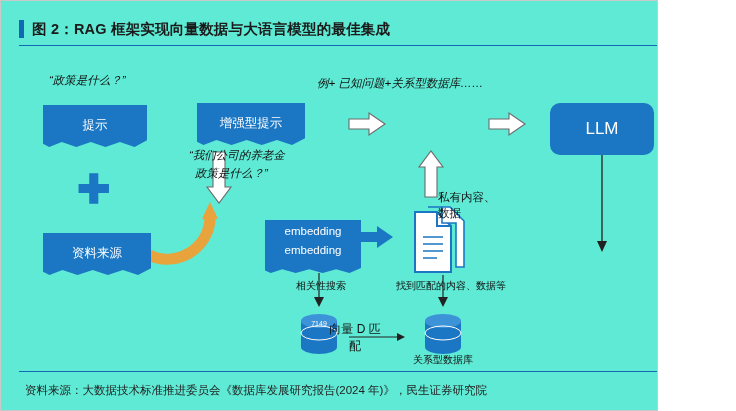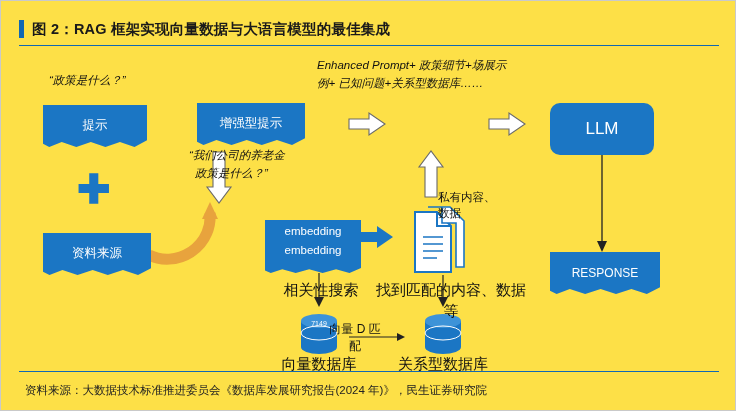--- a/index.html
+++ b/index.html
@@ -5,23 +5,23 @@
   html, body {
     margin: 0;
     padding: 0;
     background: #ffffff;
   }
   body {
     font-family: "Liberation Sans", sans-serif;
   }
   #page {
     position: relative;
-    width: 736px;
+    width: 658px;
     height: 411px;
-    background: #fde047;
+    background: #5eead4;
     border: 1px solid #c9c9c9;
     box-sizing: border-box;
     overflow: hidden;
   }
   
   .title-bar {
     position: absolute;
     left: 18px;
     top: 14px;
     width: 700px;
@@ -108,21 +108,21 @@
     font-size: 11.5px;
     color: #111111;
     line-height: 1.45;
     font-style: italic;
   }
   .note.upright {
     font-style: normal;
   }
   .label {
     position: absolute;
-    font-size: 15px;
+    font-size: 10px;
     color: #111111;
     line-height: 1.4;
     text-align: center;
   }
   svg.overlay {
     position: absolute;
     left: 0;
     top: 0;
     width: 736px;
     height: 320px;
@@ -224,43 +224,40 @@
 
     <div class="banner wave" style="left:42px; top:58px; width:104px; height:42px;">提示</div>
 
     <div class="banner wave" style="left:196px; top:56px; width:108px; height:42px;">增强型提示</div>
 
 
     <div class="rounded-box" style="left:549px; top:56px; width:104px; height:52px;">LLM</div>
 
     <div class="banner wave" style="left:42px; top:186px; width:108px; height:42px;">资料来源</div>
 
-    <div class="banner wave" style="left:549px; top:205px; width:110px; height:42px; font-size:12px;">RESPONSE</div>
 
     <div class="banner" style="left:264px; top:173px; width:96px; height:22px; font-size:11.5px;">embedding</div>
     <div class="banner wave" style="left:264px; top:195px; width:96px; height:30px; font-size:11.5px; align-items:flex-start; padding-top:1px;">embedding</div>
 
     <div class="plus" style="left:76px; top:122px;">✚</div>
 
     <div class="note" style="left:48px; top:25px;">“政策是什么？”</div>
 
-    <div class="note" style="left:316px; top:10px;">Enhanced Prompt+ 政策细节+场展示</div>
     <div class="note" style="left:316px; top:28px;">例+ 已知问题+关系型数据库……</div>
 
     <div class="note" style="left:188px; top:100px;">“我们公司的养老金</div>
     <div class="note" style="left:194px; top:118px;">政策是什么？”</div>
 
     <div class="note upright" style="left:437px; top:142px;">私有内容、</div>
     <div class="note upright" style="left:437px; top:158px;">数据</div>
 
     <div class="label" style="left:270px; top:232px; width:100px;">相关性搜索</div>
 
     <div class="label" style="left:370px; top:232px; width:160px;">找到匹配的内容、数据等</div>
 
-    <div class="label" style="left:268px; top:306px; width:100px;">向量数据库</div>
 
     <div class="label" style="left:386px; top:306px; width:112px;">关系型数据库</div>
 
     <div class="label" style="left:324px; top:274px; width:60px; font-size:12px;">向量 D 匹配</div>
 
   </div>
 
   <div class="footer-rule"></div>
   <div class="footer-text">资料来源：大数据技术标准推进委员会《数据库发展研究报告(2024 年)》，民生证券研究院</div>
 

